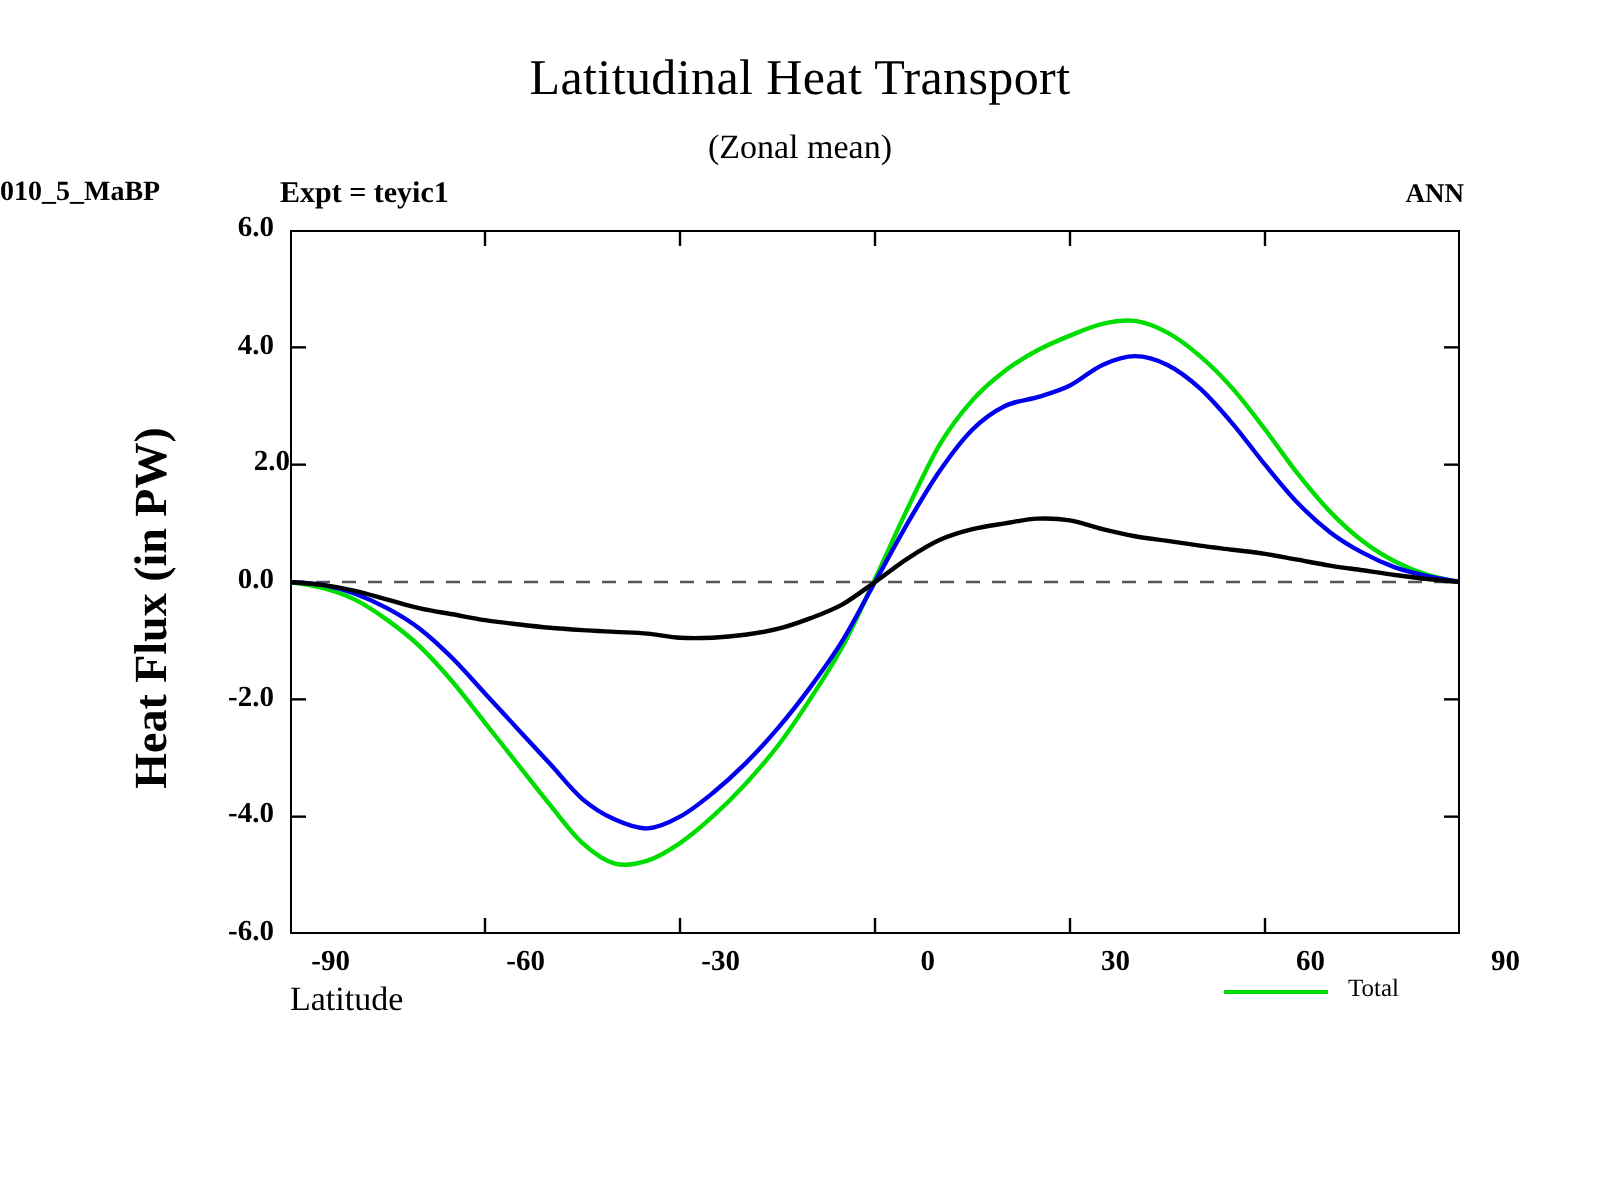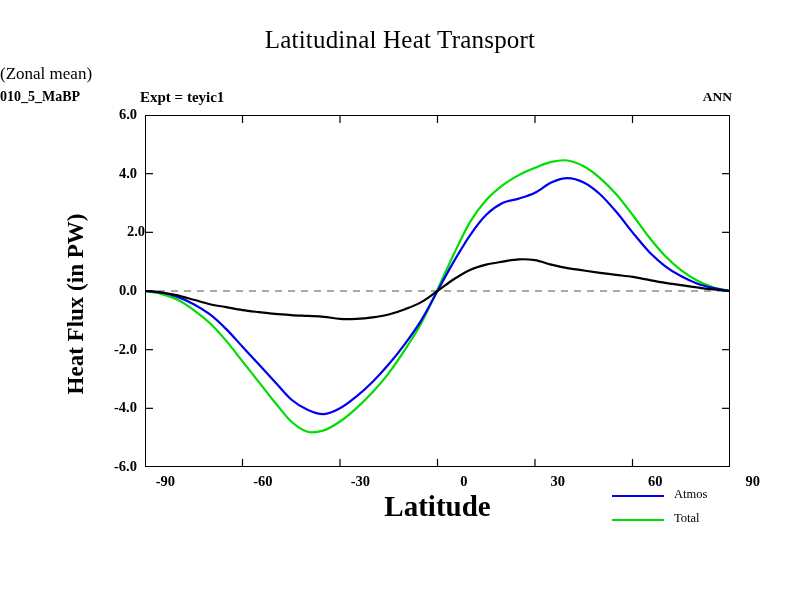--- a/index.html
+++ b/index.html
@@ -27,20 +27,21 @@
     left: 0; top: 26px;
     width: 800px;
     text-align: center;
     font-size: 25px;
     letter-spacing: 0.2px;
   }
   .title-sub {
     position: absolute;
     left: 0; top: 64px;
     width: 800px;
+    text-align: center;
     font-size: 17px;
   }
   .hdr-left {
     position: absolute;
     left: 140px; top: 89px;
     font-size: 15px;
     font-weight: bold;
     font-family: "Liberation Serif", serif;
   }
   .hdr-center {
@@ -84,23 +85,23 @@
     transform: rotate(-90deg);
     transform-origin: center center;
     font-size: 23px;
     font-weight: bold;
   }
   .xlabel {
     position: absolute;
     left: 145px;
     top: 490px;
     width: 585px;
-    text-align: center;
-    font-size: 29px;
-    font-weight: bold;
+    text-align: left;
+    font-size: 17px;
+    font-weight: normal;
   }
   .ytick {
     position: absolute;
     width: 52px;
     text-align: right;
     font-size: 14.5px;
     font-weight: bold;
   }
   .xtick {
     position: absolute;
@@ -200,21 +201,17 @@
       <div class="xtick" style="left: 505px; top: 473px;">30</div>
       <div class="xtick" style="left: 602.5px; top: 473px;">60</div>
       <div class="xtick" style="left: 700px; top: 473px;">90</div>
     </div>
 
   <div class="ylabel">Heat Flux (in PW)</div>
   <div class="xlabel">Latitude</div>
 
   <div class="legend" id="legend">
       <div class="legend-row">
-        <div class="legend-line" style="background: rgb(0, 0, 238);"></div>
-        <div class="legend-label">Atmos</div>
-      </div>
-      <div class="legend-row">
         <div class="legend-line" style="background: rgb(0, 221, 0);"></div>
         <div class="legend-label">Total</div>
       </div>
     </div>
 </div>
 
 </body></html>

